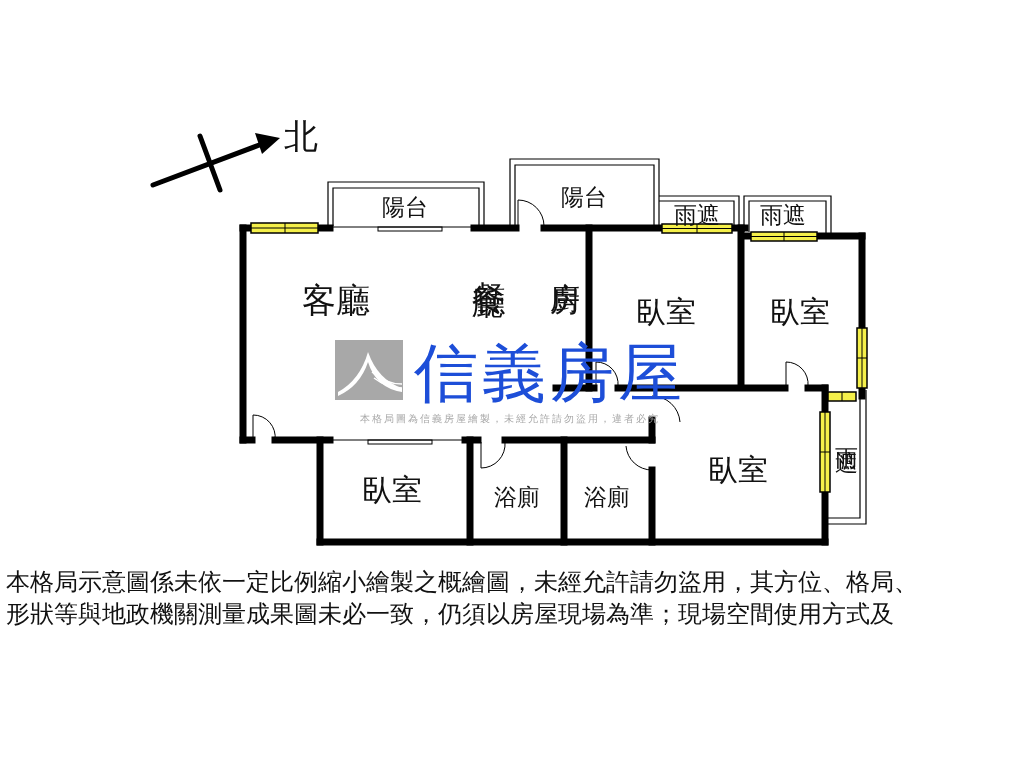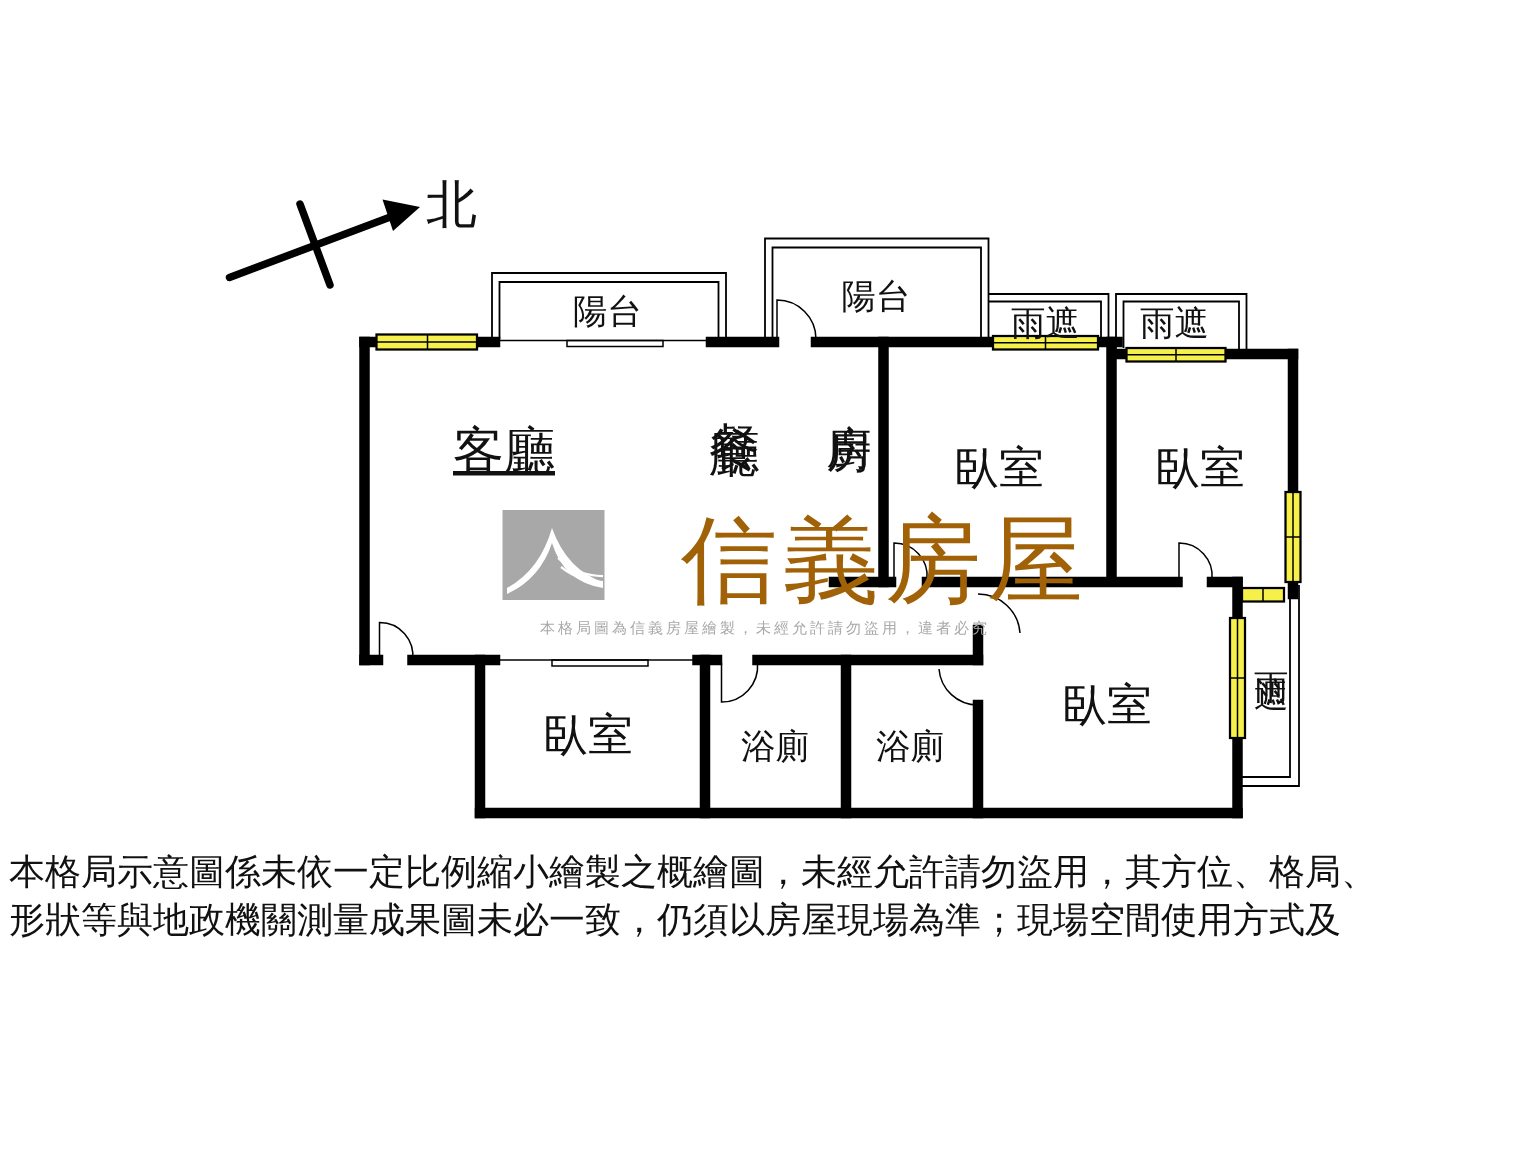--- a/index.html
+++ b/index.html
@@ -4,21 +4,21 @@
 <style>
   html, body { margin:0; padding:0; }
   body { width:1024px; height:768px; background:#ffffff; position:relative; overflow:hidden;
          font-family: "DejaVu Serif", "Liberation Serif", serif; }
   #plan { position:absolute; left:0; top:0; width:1024px; height:560px; }
   .room-label { position:absolute; color:#111; font-family:"DejaVu Serif","Liberation Serif",serif; white-space:nowrap; }
   .big { font-size:34px; }
   .med { font-size:30px;text-align:right; }
   .sm { font-size:23px; }
   .vert { writing-mode: vertical-rl; letter-spacing:2px; }
-  .wm-text { position:absolute; color:#a16207; font-family:Liberation Sans, sans-serif;margin-left:40px; }
+  .wm-text { position:absolute; color:#1d4ed8; font-family:Liberation Sans, sans-serif; }
   #disclaimer { position:absolute; left:6px; top:566px; width:1015px; font-size:24px; line-height:32px;
                 color:#111; font-family:"Liberation Serif","DejaVu Serif",serif; }
   #disclaimer div { white-space:nowrap; }
 </style>
 </head>
 <body>
 
 <div id="plan">
   <svg width="1024" height="560" viewBox="0 0 1024 560" xmlns="http://www.w3.org/2000/svg">
 
@@ -139,21 +139,21 @@
   
   <div class="room-label" style="left:284px;top:114px;font-size:34px;">北</div>
 
   
   <div class="room-label sm" style="left:382px;top:192px;">陽台</div>
   <div class="room-label sm" style="left:561px;top:182px;">陽台</div>
   <div class="room-label sm" style="left:674px;top:200px;">雨遮</div>
   <div class="room-label sm" style="left:760px;top:200px;">雨遮</div>
   <div class="room-label sm vert" style="left:832px;top:430px;">雨遮</div>
 
-  <div class="room-label big" style="left:302px;top:278px;text-decoration:underline;">客廳</div>
+  <div class="room-label big" style="left:302px;top:278px;">客廳</div>
   <div class="room-label big vert" style="left:466px;top:254px;">餐廳</div>
   <div class="room-label med vert" style="left:544px;top:258px;">廚房</div>
 
   <div class="room-label med" style="left:636px;top:292px;">臥室</div>
   <div class="room-label med" style="left:770px;top:292px;">臥室</div>
   <div class="room-label med" style="left:708px;top:450px;">臥室</div>
   <div class="room-label med" style="left:362px;top:470px;">臥室</div>
   <div class="room-label sm" style="left:494px;top:482px;">浴廁</div>
   <div class="room-label sm" style="left:584px;top:482px;">浴廁</div>
 </div>

